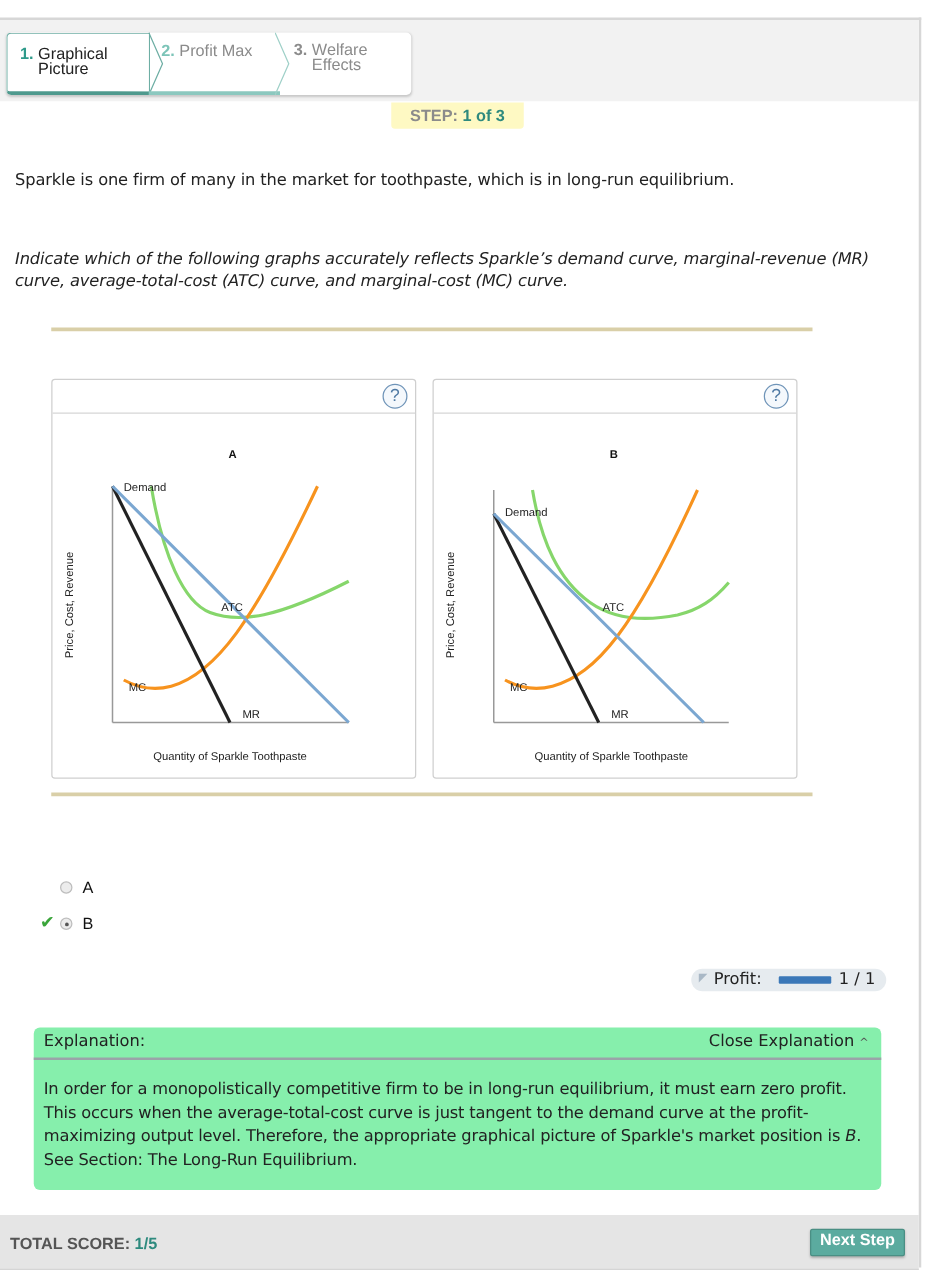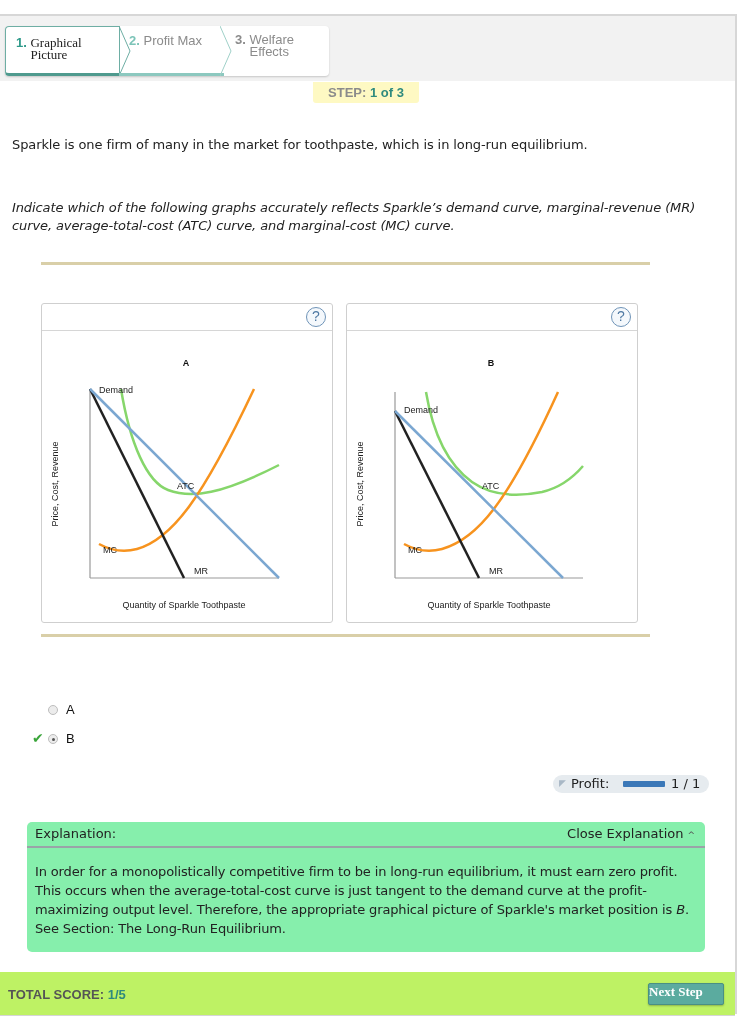--- a/index.html
+++ b/index.html
@@ -54,36 +54,36 @@
   .points .bar { position: absolute; left: 70px; top: 6px; width: 42px; height: 6px; background: #3b78b8; border-radius: 1px; }
   .points .score { position: absolute; left: 118px; top: 1px; }
 
   .expl { position: absolute; left: 27px; top: 820px; width: 678px; height: 130px; background: #86efac; border-radius: 5px; }
   .expl-head { position: absolute; left: 0; top: 0; width: 100%; height: 26px; border-bottom: 2px solid #9aa3a8; }
   .expl-title { position: absolute; left: 8px; top: 4px; font-size: 13px; color: #222; }
   .expl-close { position: absolute; right: 10px; top: 4px; font-size: 13px; color: #222; }
   .expl-close .caret { font-size: 9px; margin-left: 4px; color: #555; }
   .expl-body { position: absolute; left: 8px; top: 40px; width: 665px; font-size: 13px; line-height: 19px; color: #222; letter-spacing: -0.15px; }
 
-  .footer { position: absolute; left: 0; top: 956px; width: 735px; height: 44px; background: #bef264; border-bottom: 1px solid #d5d5d5; }
+  .footer { position: absolute; left: 0; top: 956px; width: 735px; height: 44px; background: #e5e5e5; border-bottom: 1px solid #d5d5d5; }
   .total { position: absolute; left: 8px; top: 15px; font-family: "Liberation Sans", sans-serif; font-size: 13px; font-weight: bold; color: #555; }
   .total .val { color: #2e8a7e; }
   .next-btn { position: absolute; left: 648px; top: 11px; width: 76px; height: 22px; background: #5bab9f; border: 1px solid #4a8f84;
-              border-radius: 2px; color: #fff; font-family: Liberation Serif, serif; font-size: 13px; font-weight: bold;
-              text-align: left; line-height: 16px; box-shadow: 0 1px 2px rgba(0,0,0,0.25); }
+              border-radius: 2px; color: #fff; font-family: Liberation Sans, sans-serif; font-size: 13px; font-weight: bold;
+              text-align: center; line-height: 16px; box-shadow: 0 1px 2px rgba(0,0,0,0.25); }
 </style>
 </head>
 <body>
 
 <div class="frame">
   <div class="topbar">
     <div class="tabs">
       <div class="tab tab1">
         <span class="num">1.</span>
-        <span style="display:inline-block;width:70px;vertical-align:top;font-family:Liberation Serif, serif;">Graphical Picture</span>
+        <span style="display:inline-block;width:70px;vertical-align:top;">Graphical Picture</span>
       </div>
       <svg class="chev" style="left:114px;" viewBox="0 0 12 50">
         <polyline points="0,0 11,25 0,50" fill="none" stroke="#6eaea4" stroke-width="1"></polyline>
       </svg>
       <div class="tab tab2">
         <span class="num">2.</span>
         <span>Profit Max</span>
       </div>
       <svg class="chev" style="left:215px;" viewBox="0 0 12 50">
         <polyline points="0,0 11,25 0,50" fill="none" stroke="#9fd0c8" stroke-width="1"></polyline>

